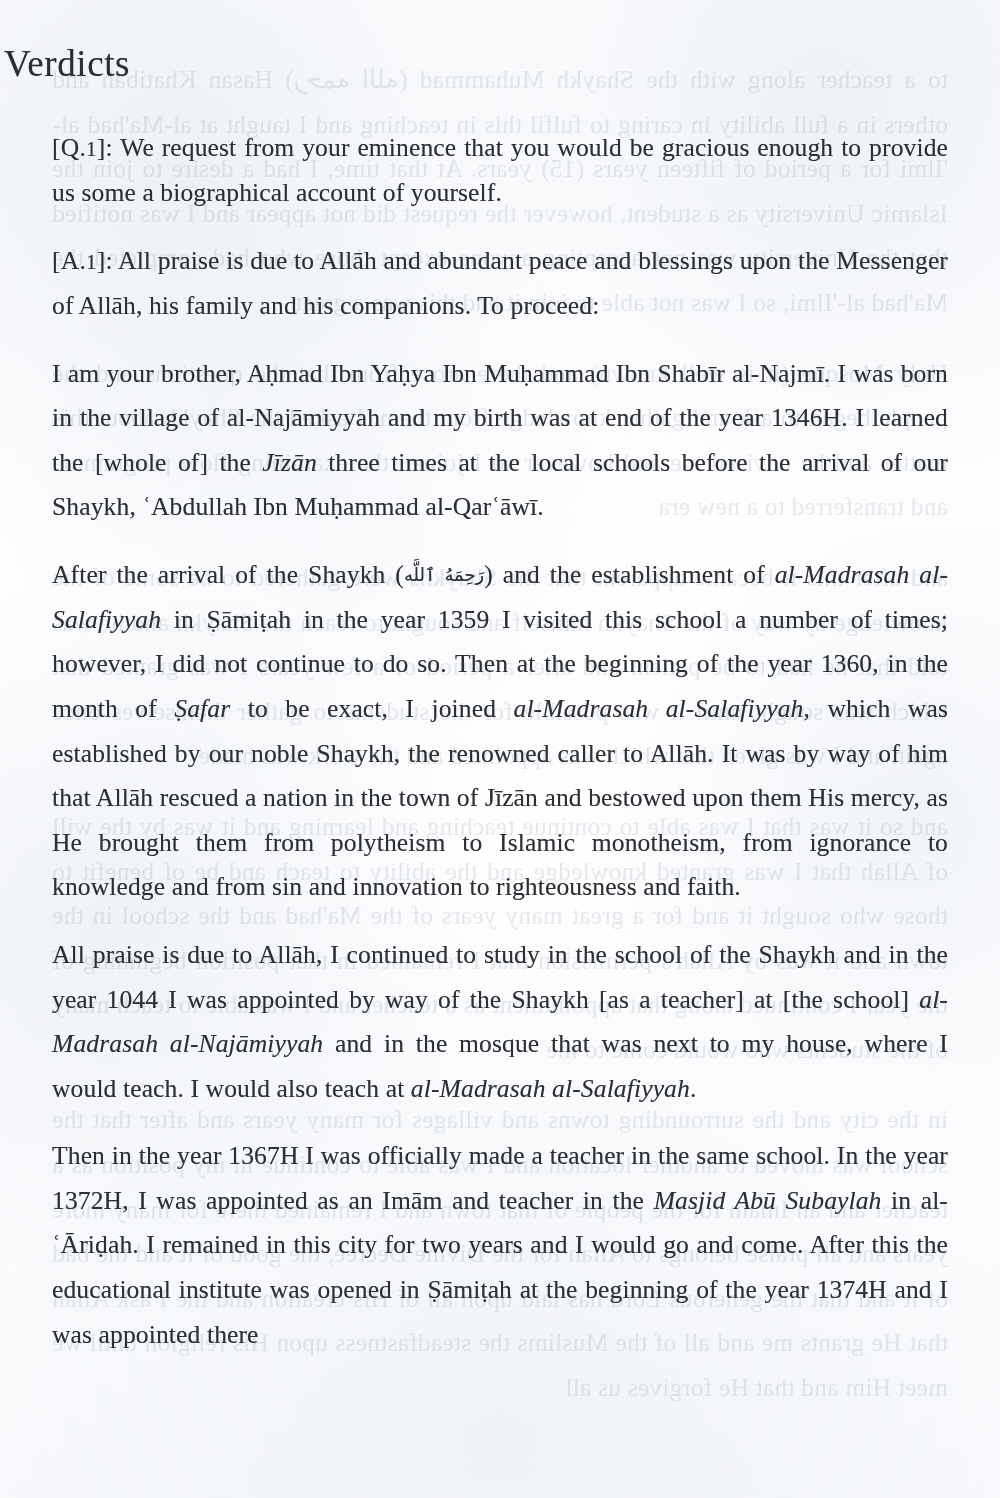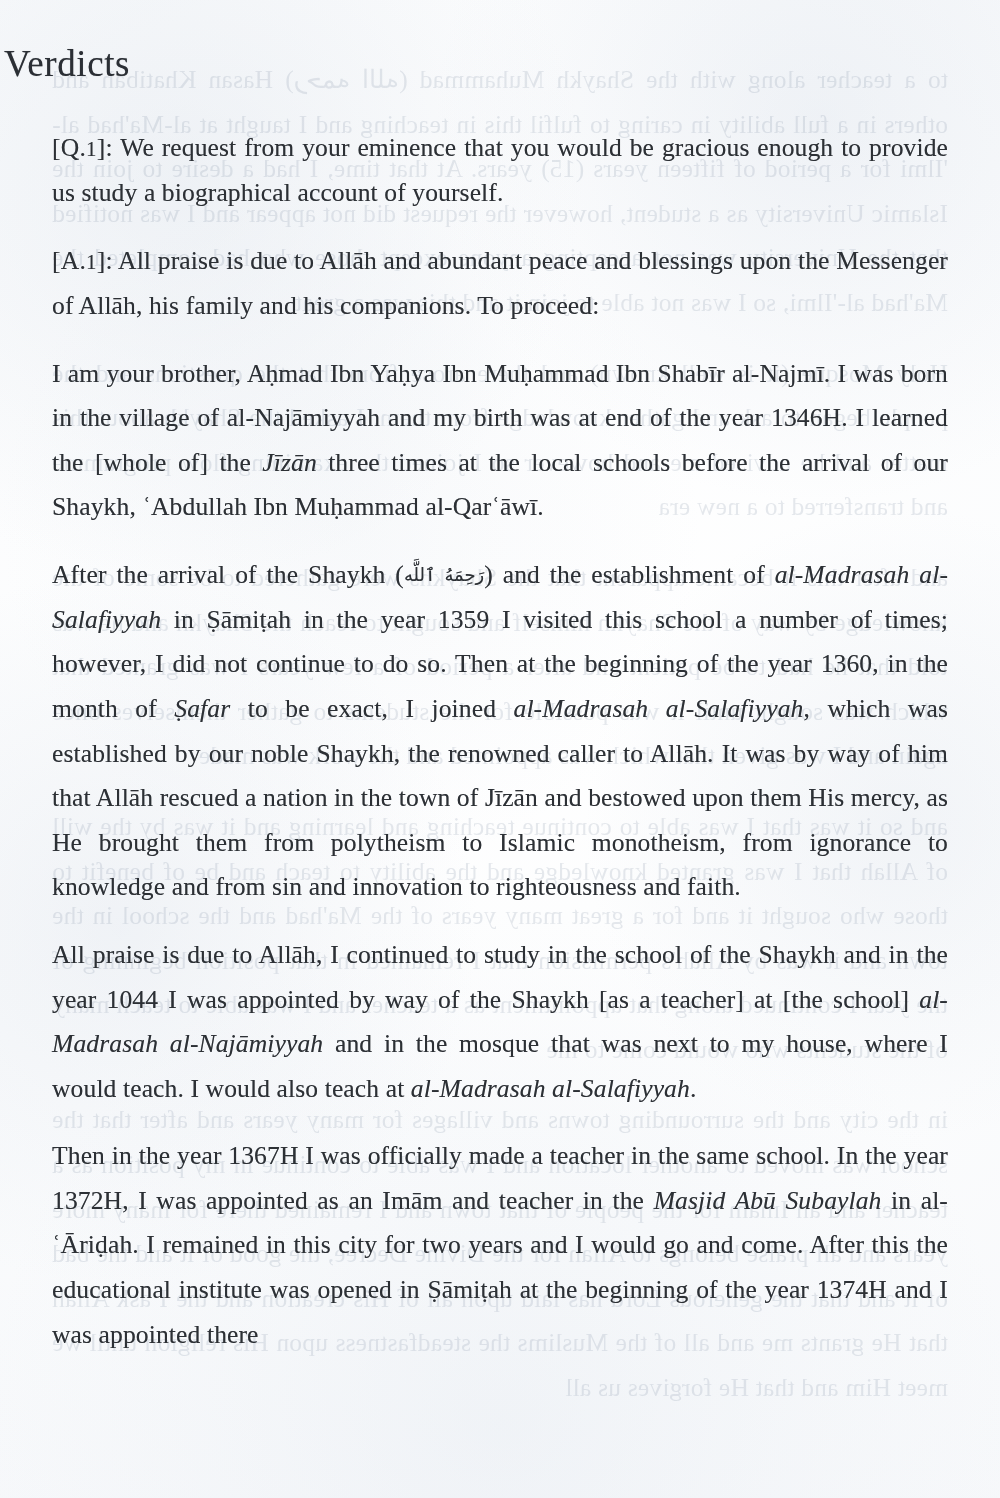--- a/index.html
+++ b/index.html
@@ -129,21 +129,21 @@
       <p>and so it was that I was able to continue teaching and learning and it was by the will of Allah that I was granted knowledge and the ability to teach and be of benefit to those who sought it and for a great many years of the Ma'had and the school in the town and it was by Allah's permission that I remained in that position beginning of the year I continued along that appointment as a teacher and I was able to teach many of the students who would come to me</p>
       <p>in the city and the surrounding towns and villages for many years and after that the school was moved to another location and I was able to continue in my position as a teacher and an Imam for the people of that town and I remained there for many more years and all praise belongs to Allah for the Divine Decree, the good of it and the bad of it and that the generous Lord has laid upon all of His creation and the I ask Allah that He grants me and all of the Muslims the steadfastness upon His religion until we meet Him and that He forgives us all</p>
     </div>
 
   <div class="content">
 
     <h1 class="chapter-title">Verdicts</h1>
 
     <div class="body-block">
 
-      <p class="para tight"><span class="label">[Q.<span class="num-os">1</span>]:</span><span> We request from your eminence that you would be gracious enough to provide us study a biographical account of yourself.</span></p>
+      <p class="para tight"><span class="label">[Q.<span class="num-os">1</span>]:</span><span> We request from your eminence that you would be gracious enough to provide us some a biographical account of yourself.</span></p>
 
       <p class="para tight"><span class="label">[A.<span class="num-os">1</span>]:</span><span> All praise is due to Allāh and abundant peace and blessings upon the Messenger of Allāh, his family and his companions. To proceed:</span></p>
 
       <p class="para"><span>I am your brother, Aḥmad Ibn Yaḥya Ibn Muḥammad Ibn Shabīr al-Najmī. I was born in the village of al-Najāmiyyah and my birth was at end of the year 1346H. I learned the [whole of] the </span><i>Jīzān</i><span> three times at the local schools before the arrival of our Shaykh, ʿAbdullah Ibn Muḥammad al-Qarʿāwī.</span></p>
 
       <p class="para"><span>After the arrival of the Shaykh (</span><span class="arabic">رَحِمَهُ ٱللَّه</span><span>) and the establishment of </span><i>al-Madrasah al-Salafiyyah</i><span> in Ṣāmiṭah in the year 1359 I visited this school a number of times; however, I did not continue to do so. Then at the beginning of the year 1360, in the month of </span><i>Ṣafar</i><span> to be exact, I joined </span><i>al-Madrasah al-Salafiyyah</i><span>, which was established by our noble Shaykh, the renowned caller to Allāh. It was by way of him that Allāh rescued a nation in the town of Jīzān and bestowed upon them His mercy, as He brought them from polytheism to Islamic monotheism, from ignorance to knowledge and from sin and innovation to righteousness and faith.</span></p>
 
       <p class="para"><span>All praise is due to Allāh, I continued to study in the school of the Shaykh and in the year 1044 I was appointed by way of the Shaykh [as a teacher] at [the school] </span><i>al-Madrasah al-Najāmiyyah</i><span> and in the mosque that was next to my house, where I would teach. I would also teach at </span><i>al-Madrasah al-Salafiyyah</i><span>.</span></p>
 
       <p class="para"><span>Then in the year 1367H I was officially made a teacher in the same school. In the year 1372H, I was appointed as an Imām and teacher in the </span><i>Masjid Abū Subaylah</i><span> in al-ʿĀriḍah. I remained in this city for two years and I would go and come. After this the educational institute was opened in Ṣāmiṭah at the beginning of the year 1374H and I was appointed there</span></p>

